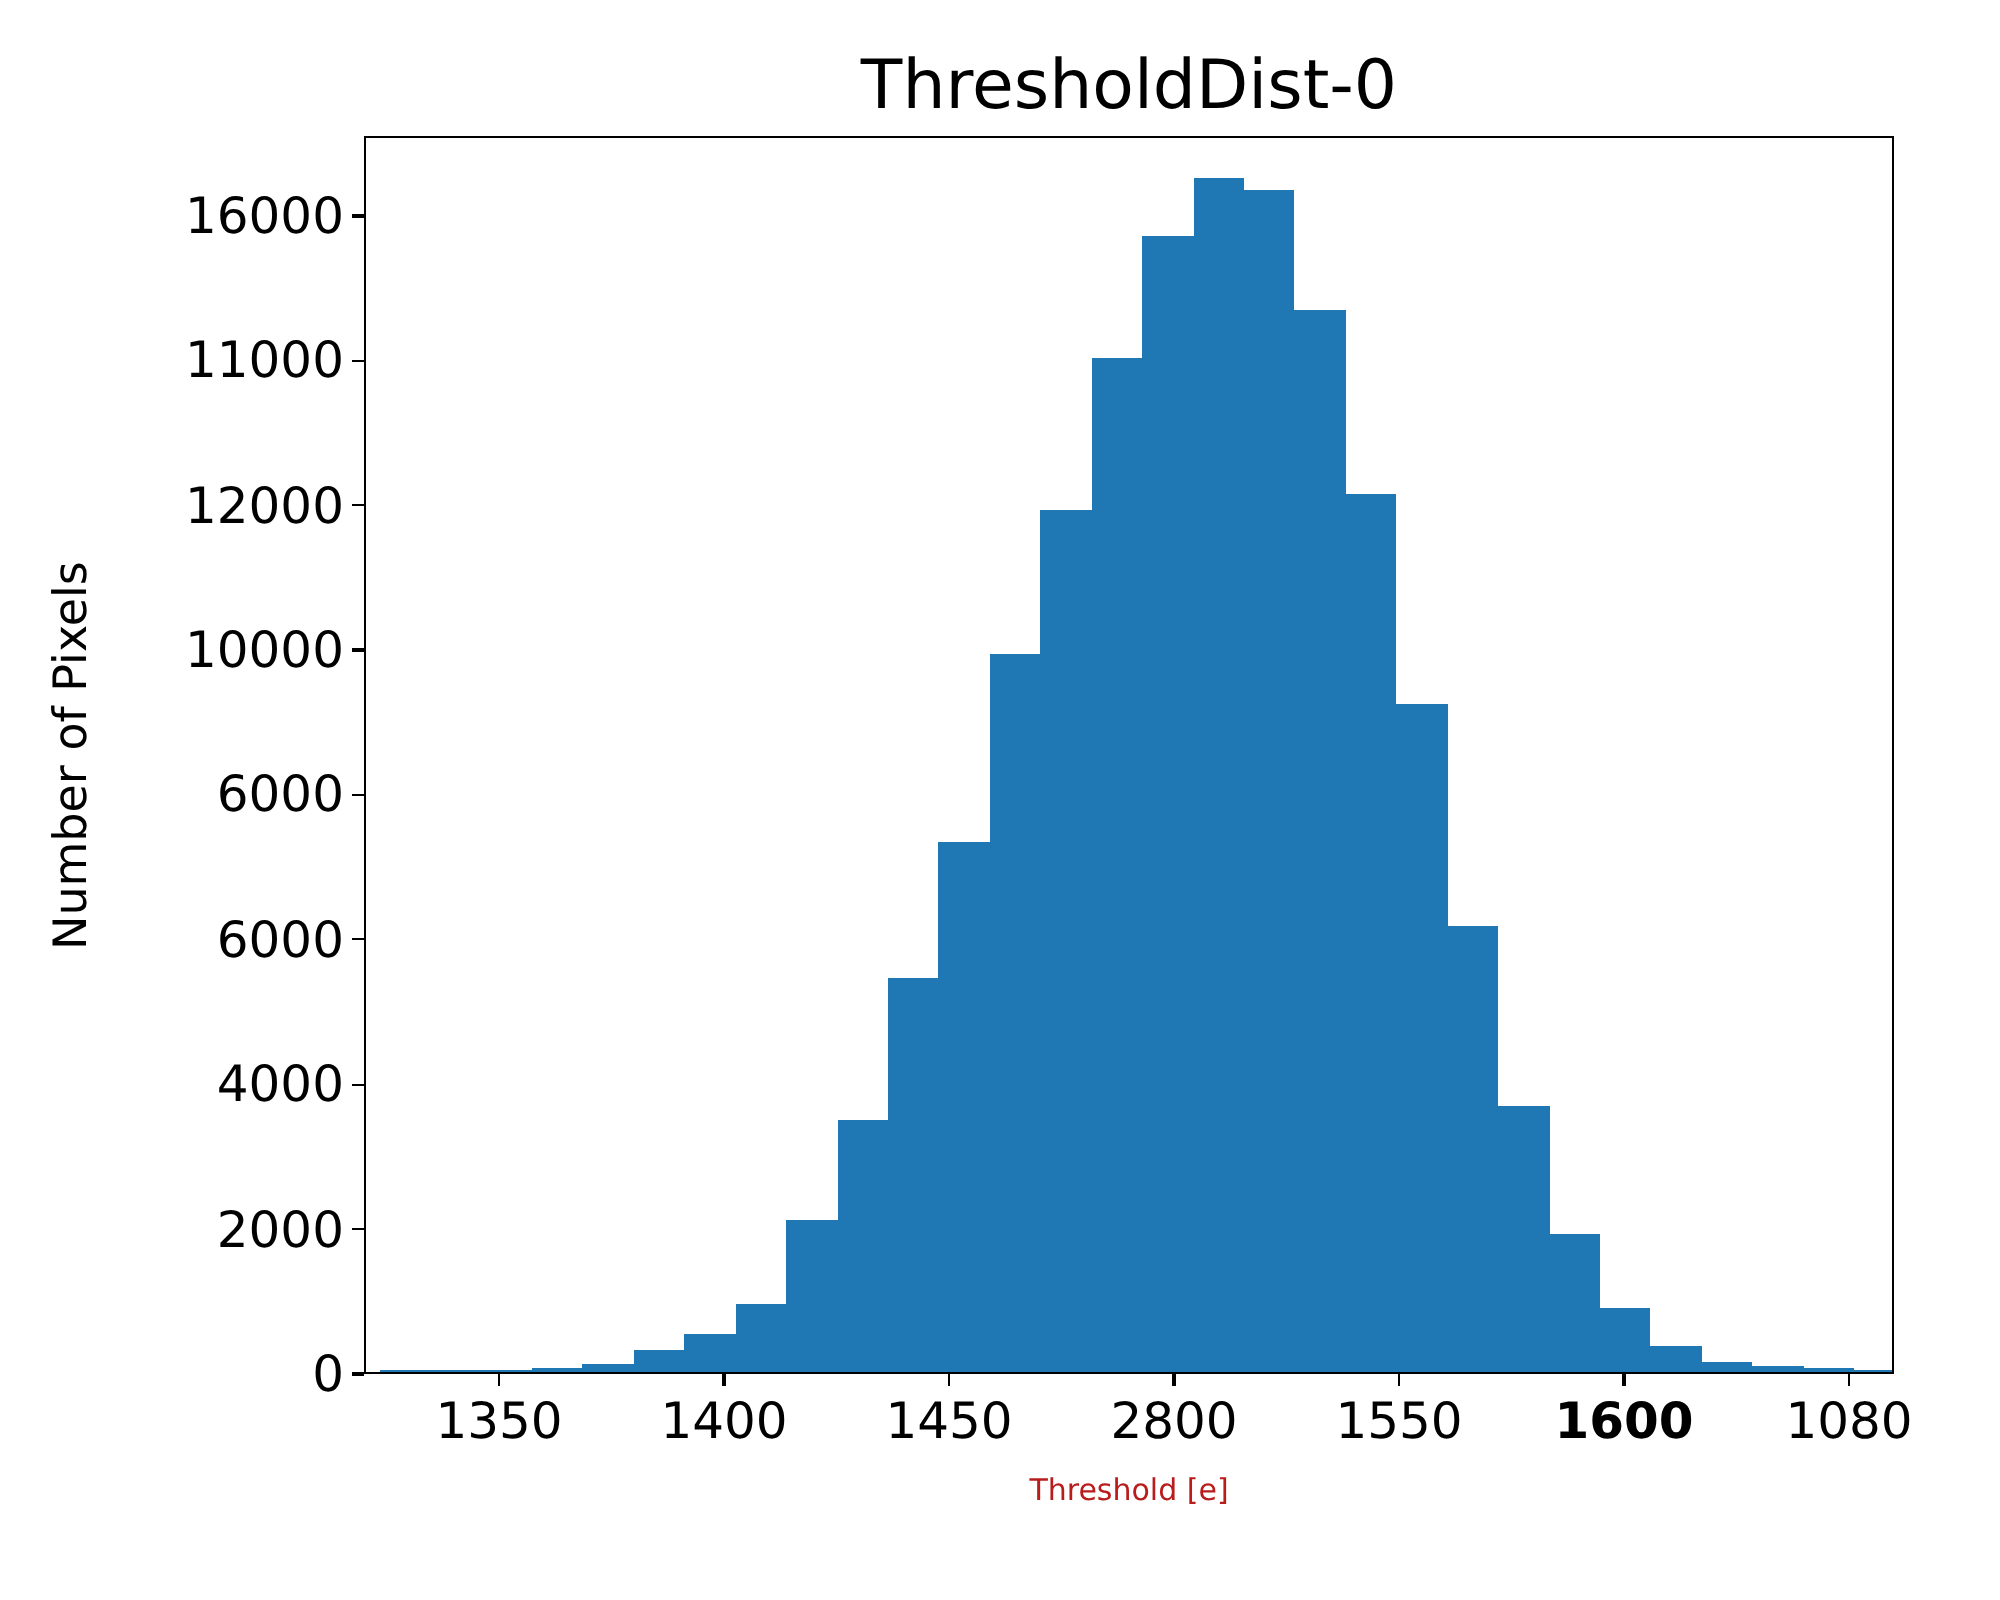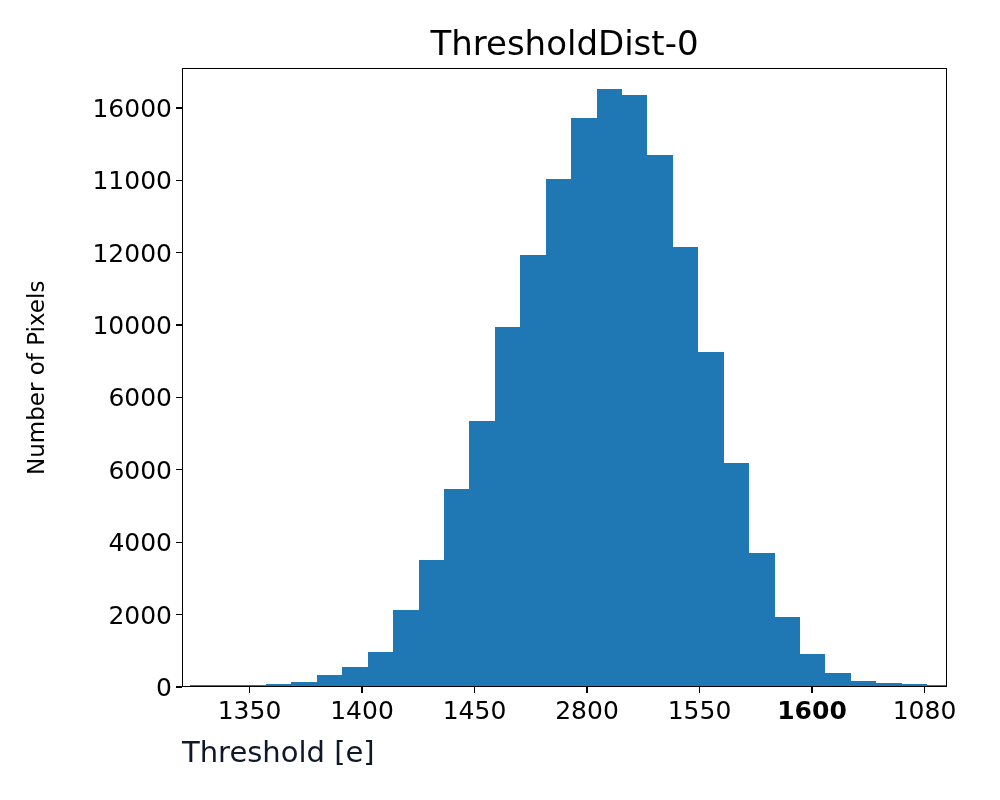--- a/index.html
+++ b/index.html
@@ -128,22 +128,23 @@
     top: 0;
     width: 1.4px;
     height: 6px;
     background: #000000;
   }
   #x-axis-label {
     position: absolute;
     left: 182px;
     top: 738px;
     width: 765px;
-    font-size: 29px;
-    color: #0f172a;
+    text-align: center;
+    font-size: 15px;
+    color: #b91c1c;
     white-space: nowrap;
     line-height: 1;
   }
 </style>
 </head>
 <body>
 
 <div id="figure">
 
   <div id="chart-title">ThresholdDist-0</div>

